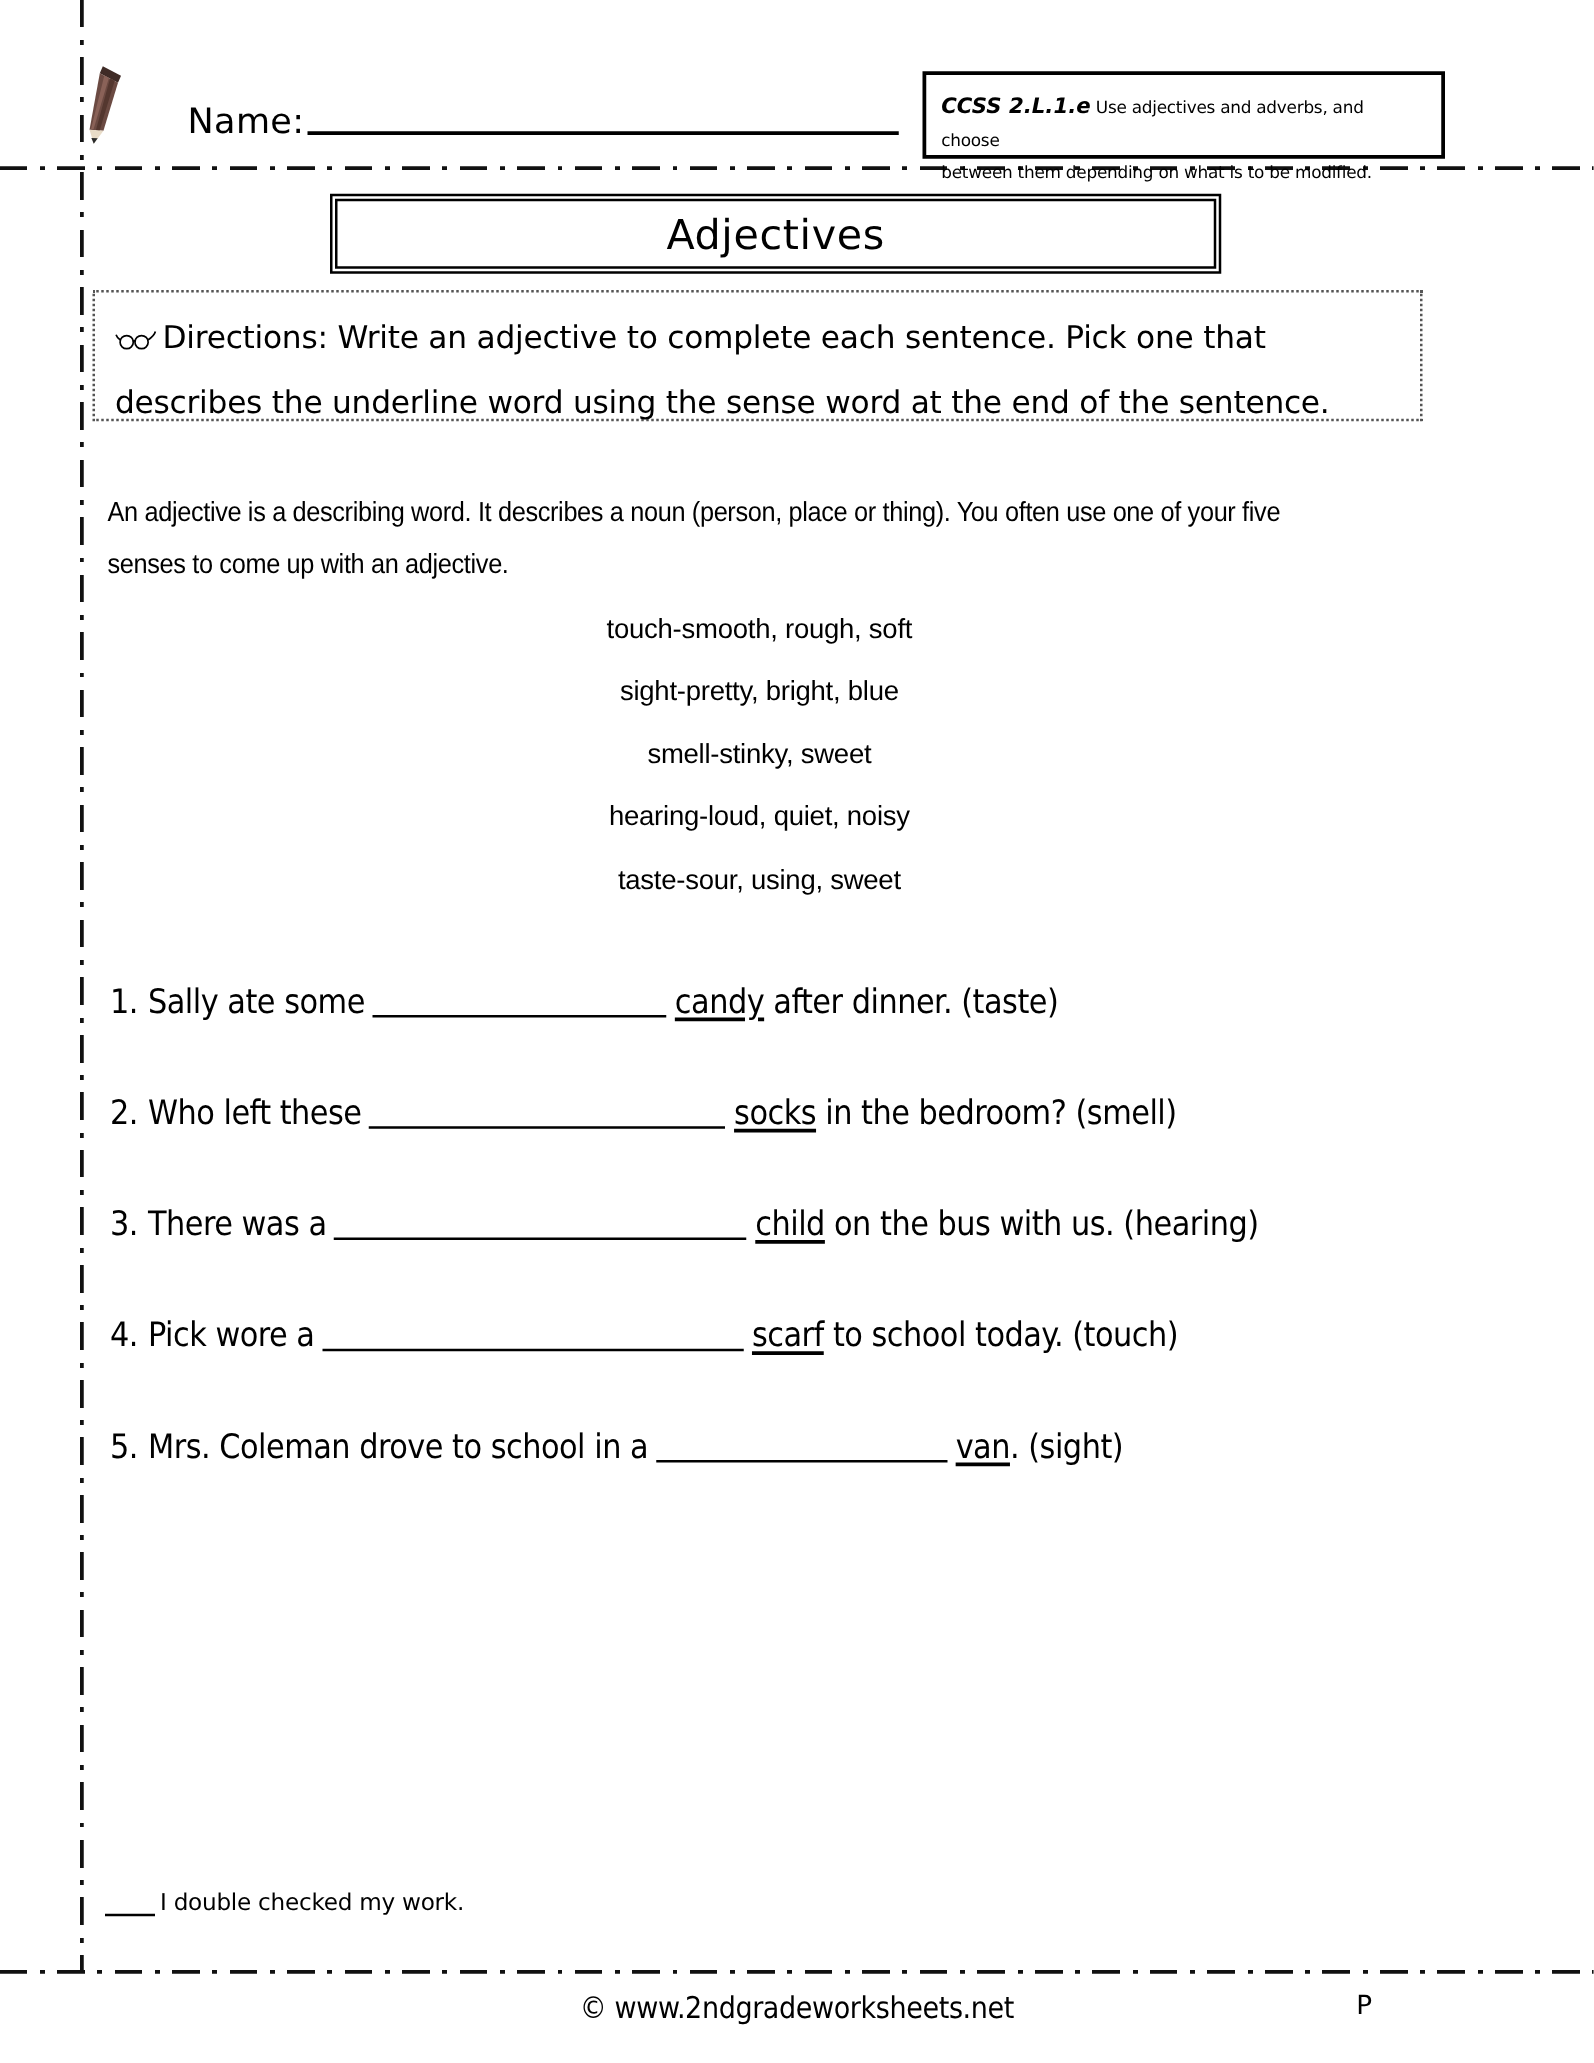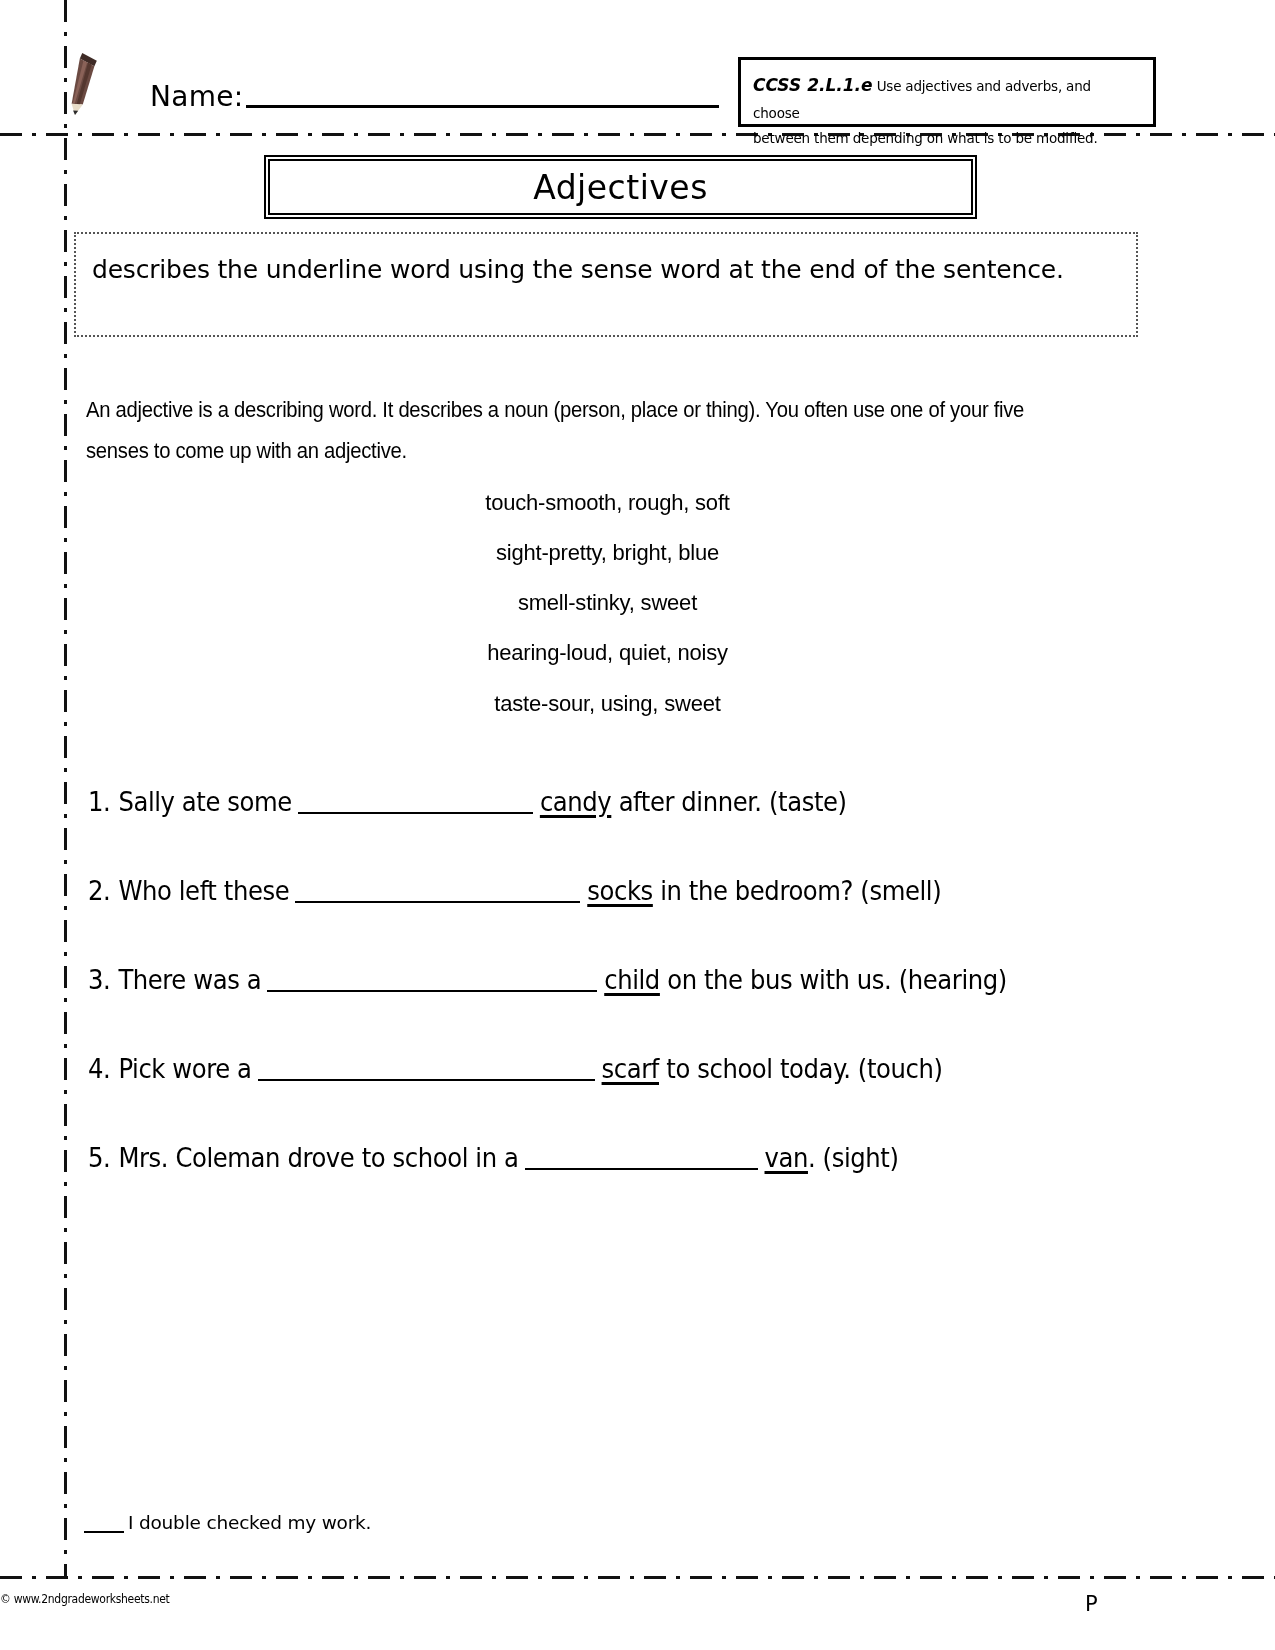--- a/index.html
+++ b/index.html
@@ -240,23 +240,23 @@
     width: 40px;
     border-bottom: 2px solid #000;
     height: 15px;
     margin-right: 4px;
   }
   .copyright {
     position: absolute;
     left: 0px;
     top: 1592px;
     width: 1275px;
-    text-align: left;
+    text-align: center;
     font-family: "DejaVu Sans Condensed", "DejaVu Sans", sans-serif;
-    font-size: 12px;
+    font-size: 24px;
     letter-spacing: -0.3px;
   }
   .page-mark {
     position: absolute;
     left: 1085px;
     top: 1592px;
     font-family: "DejaVu Sans", sans-serif;
     font-size: 21px;
   }
 </style>
@@ -292,20 +292,31 @@
   <div class="ccss-line">between them depending on what is to be modified.</div>
 </div>
 
 <div class="title-box">
   <div class="title-box-inner">
     <span class="title-text">Adjectives</span>
   </div>
 </div>
 
 <div class="directions-box">
+  <div class="directions-line">
+    <span class="glasses-icon">
+      <svg viewBox="0 0 40 20" width="34" height="18">
+        <circle cx="11" cy="12" r="6.2" fill="none" stroke="#000" stroke-width="1.6"></circle>
+        <circle cx="25" cy="12" r="6.2" fill="none" stroke="#000" stroke-width="1.6"></circle>
+        <path d="M17.2 11.5 Q18 9.5 18.8 11.5" fill="none" stroke="#000" stroke-width="1.6"></path>
+        <path d="M31 10 Q37 6 38 2" fill="none" stroke="#000" stroke-width="1.6"></path>
+        <path d="M5 10 Q2 8 1 5" fill="none" stroke="#000" stroke-width="1.6"></path>
+      </svg>
+    </span><span>Directions: Write an adjective to complete each sentence.  Pick one that</span>
+  </div>
   <div class="directions-line">describes the underline word using the sense word at the end of the sentence.</div>
 </div>
 
 <div class="intro">An adjective is a describing word.  It describes a noun (person, place or thing).  You often use one of your five senses to come up with an adjective.</div>
 
 <div class="sense-list">
   <div class="sense-item">touch-smooth, rough, soft</div>
   <div class="sense-item">sight-pretty, bright, blue</div>
   <div class="sense-item">smell-stinky, sweet</div>
   <div class="sense-item">hearing-loud, quiet, noisy</div>

